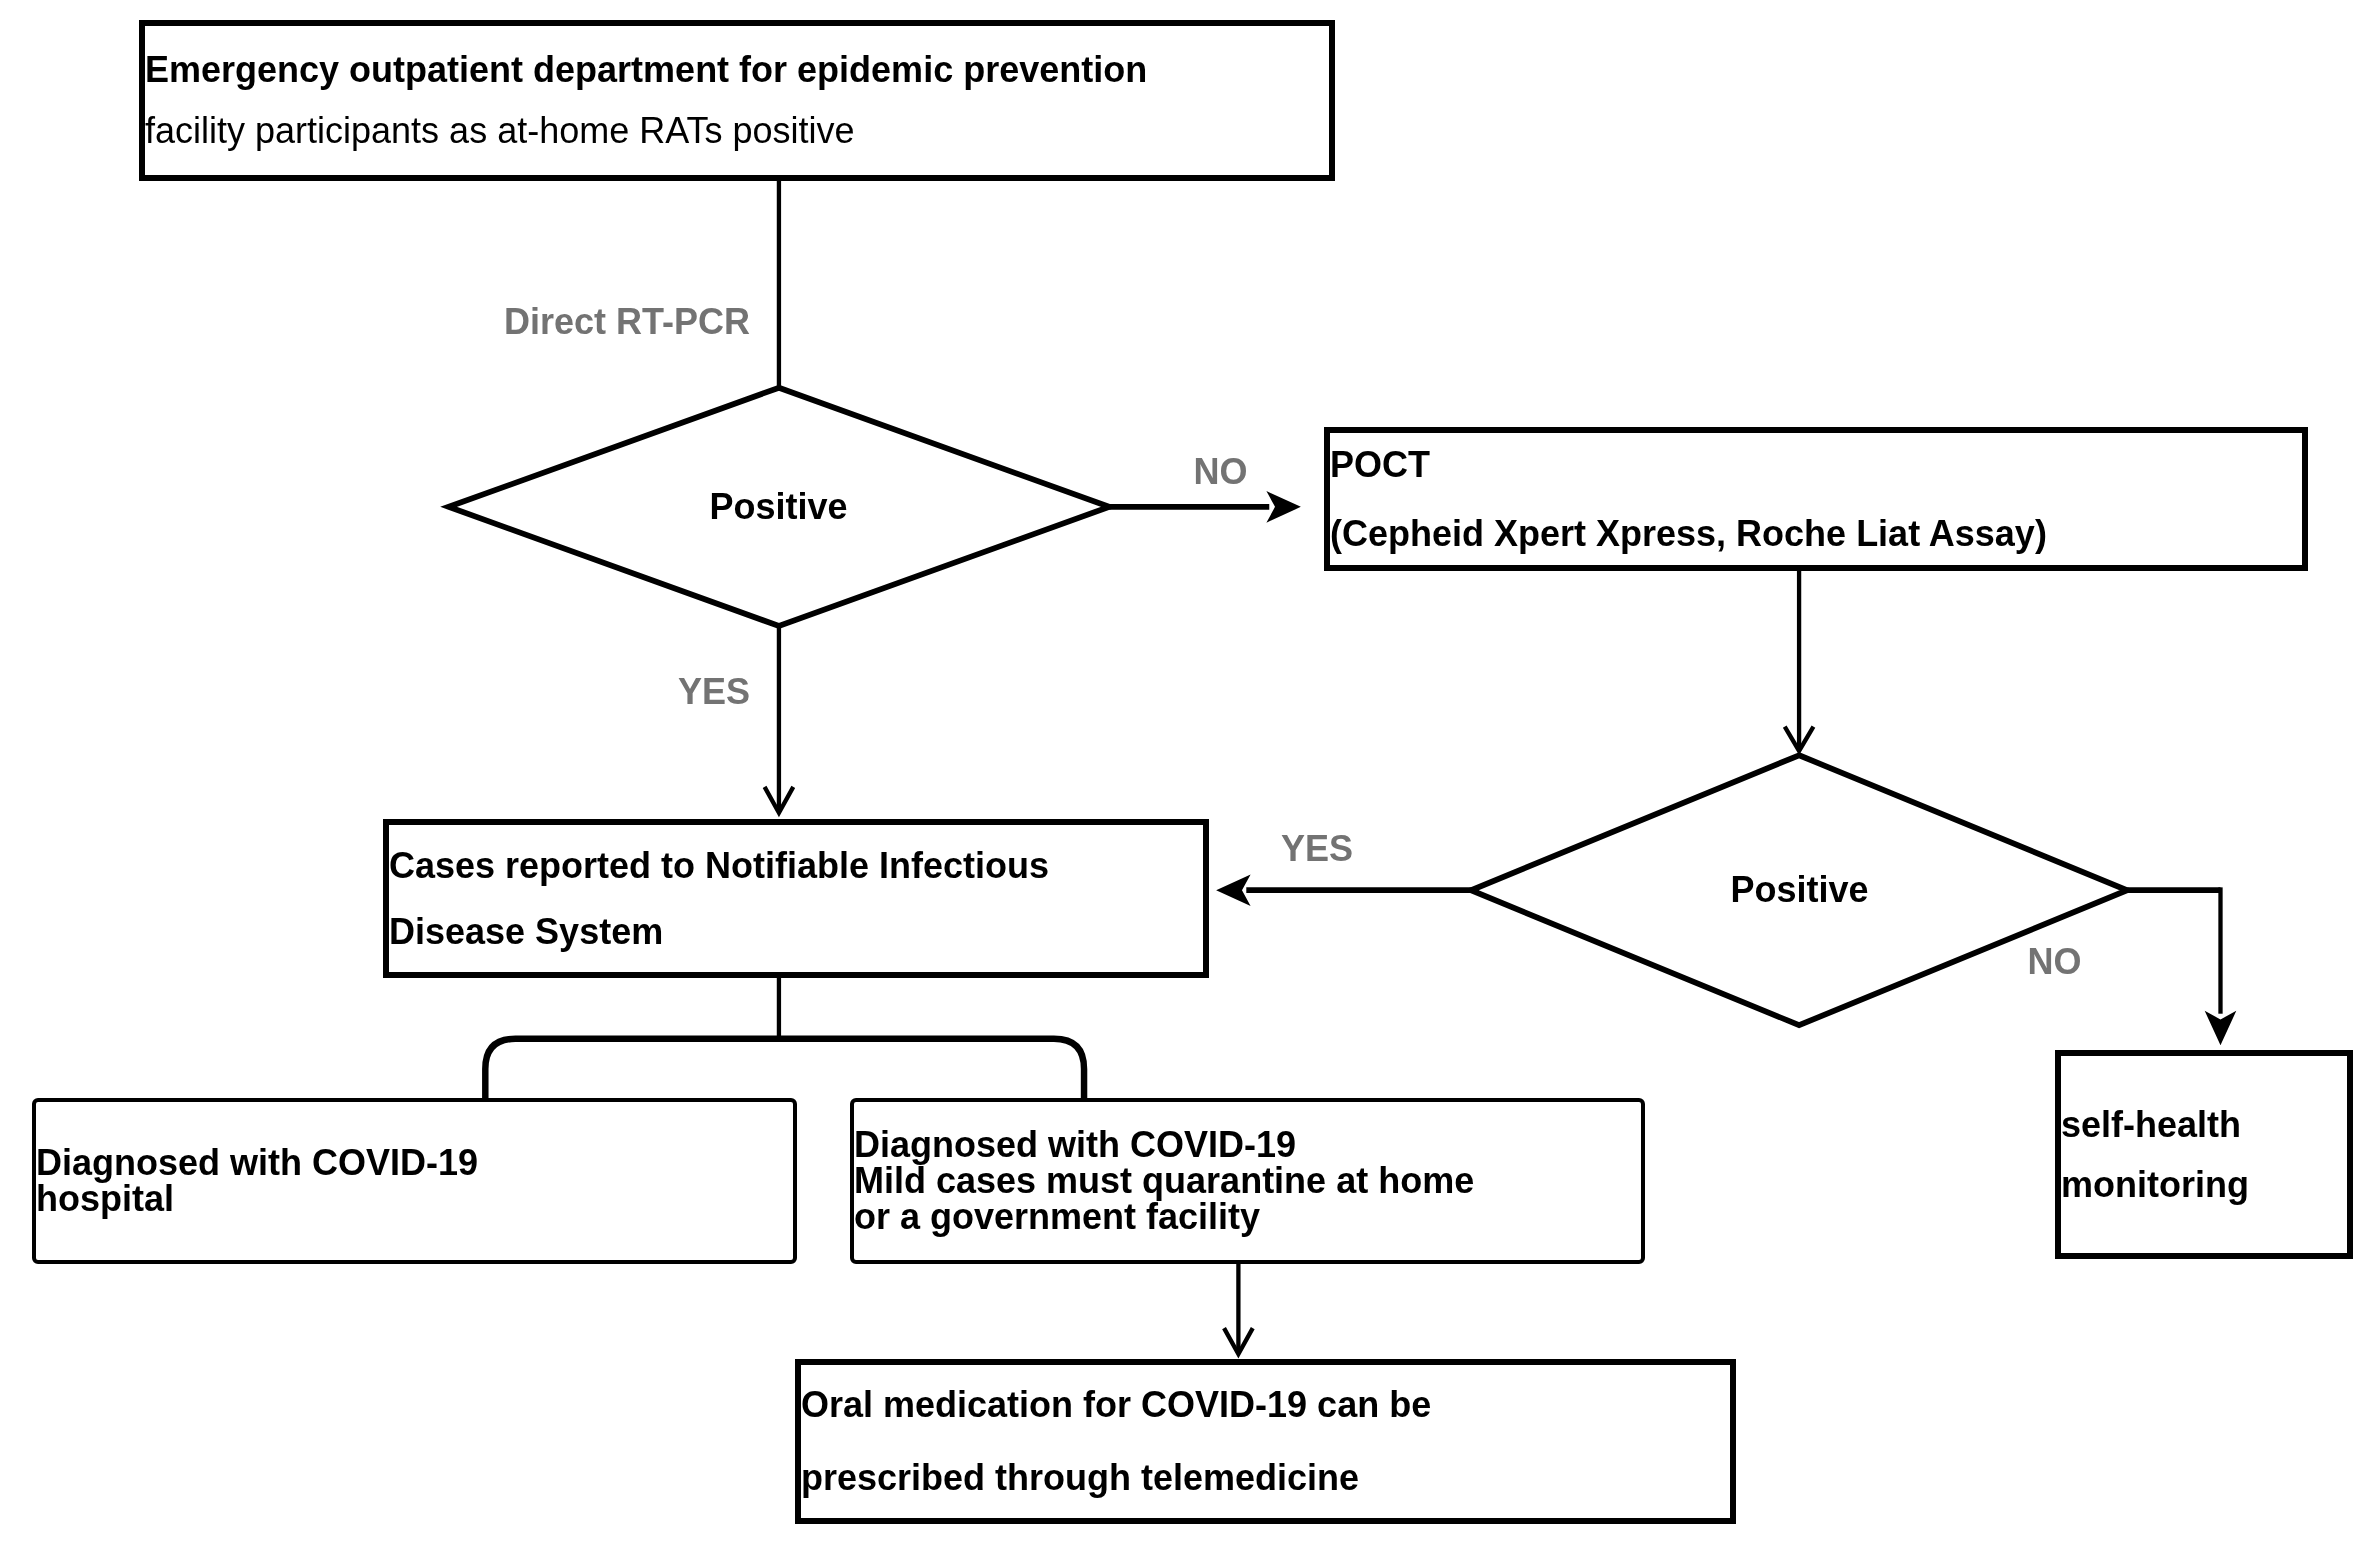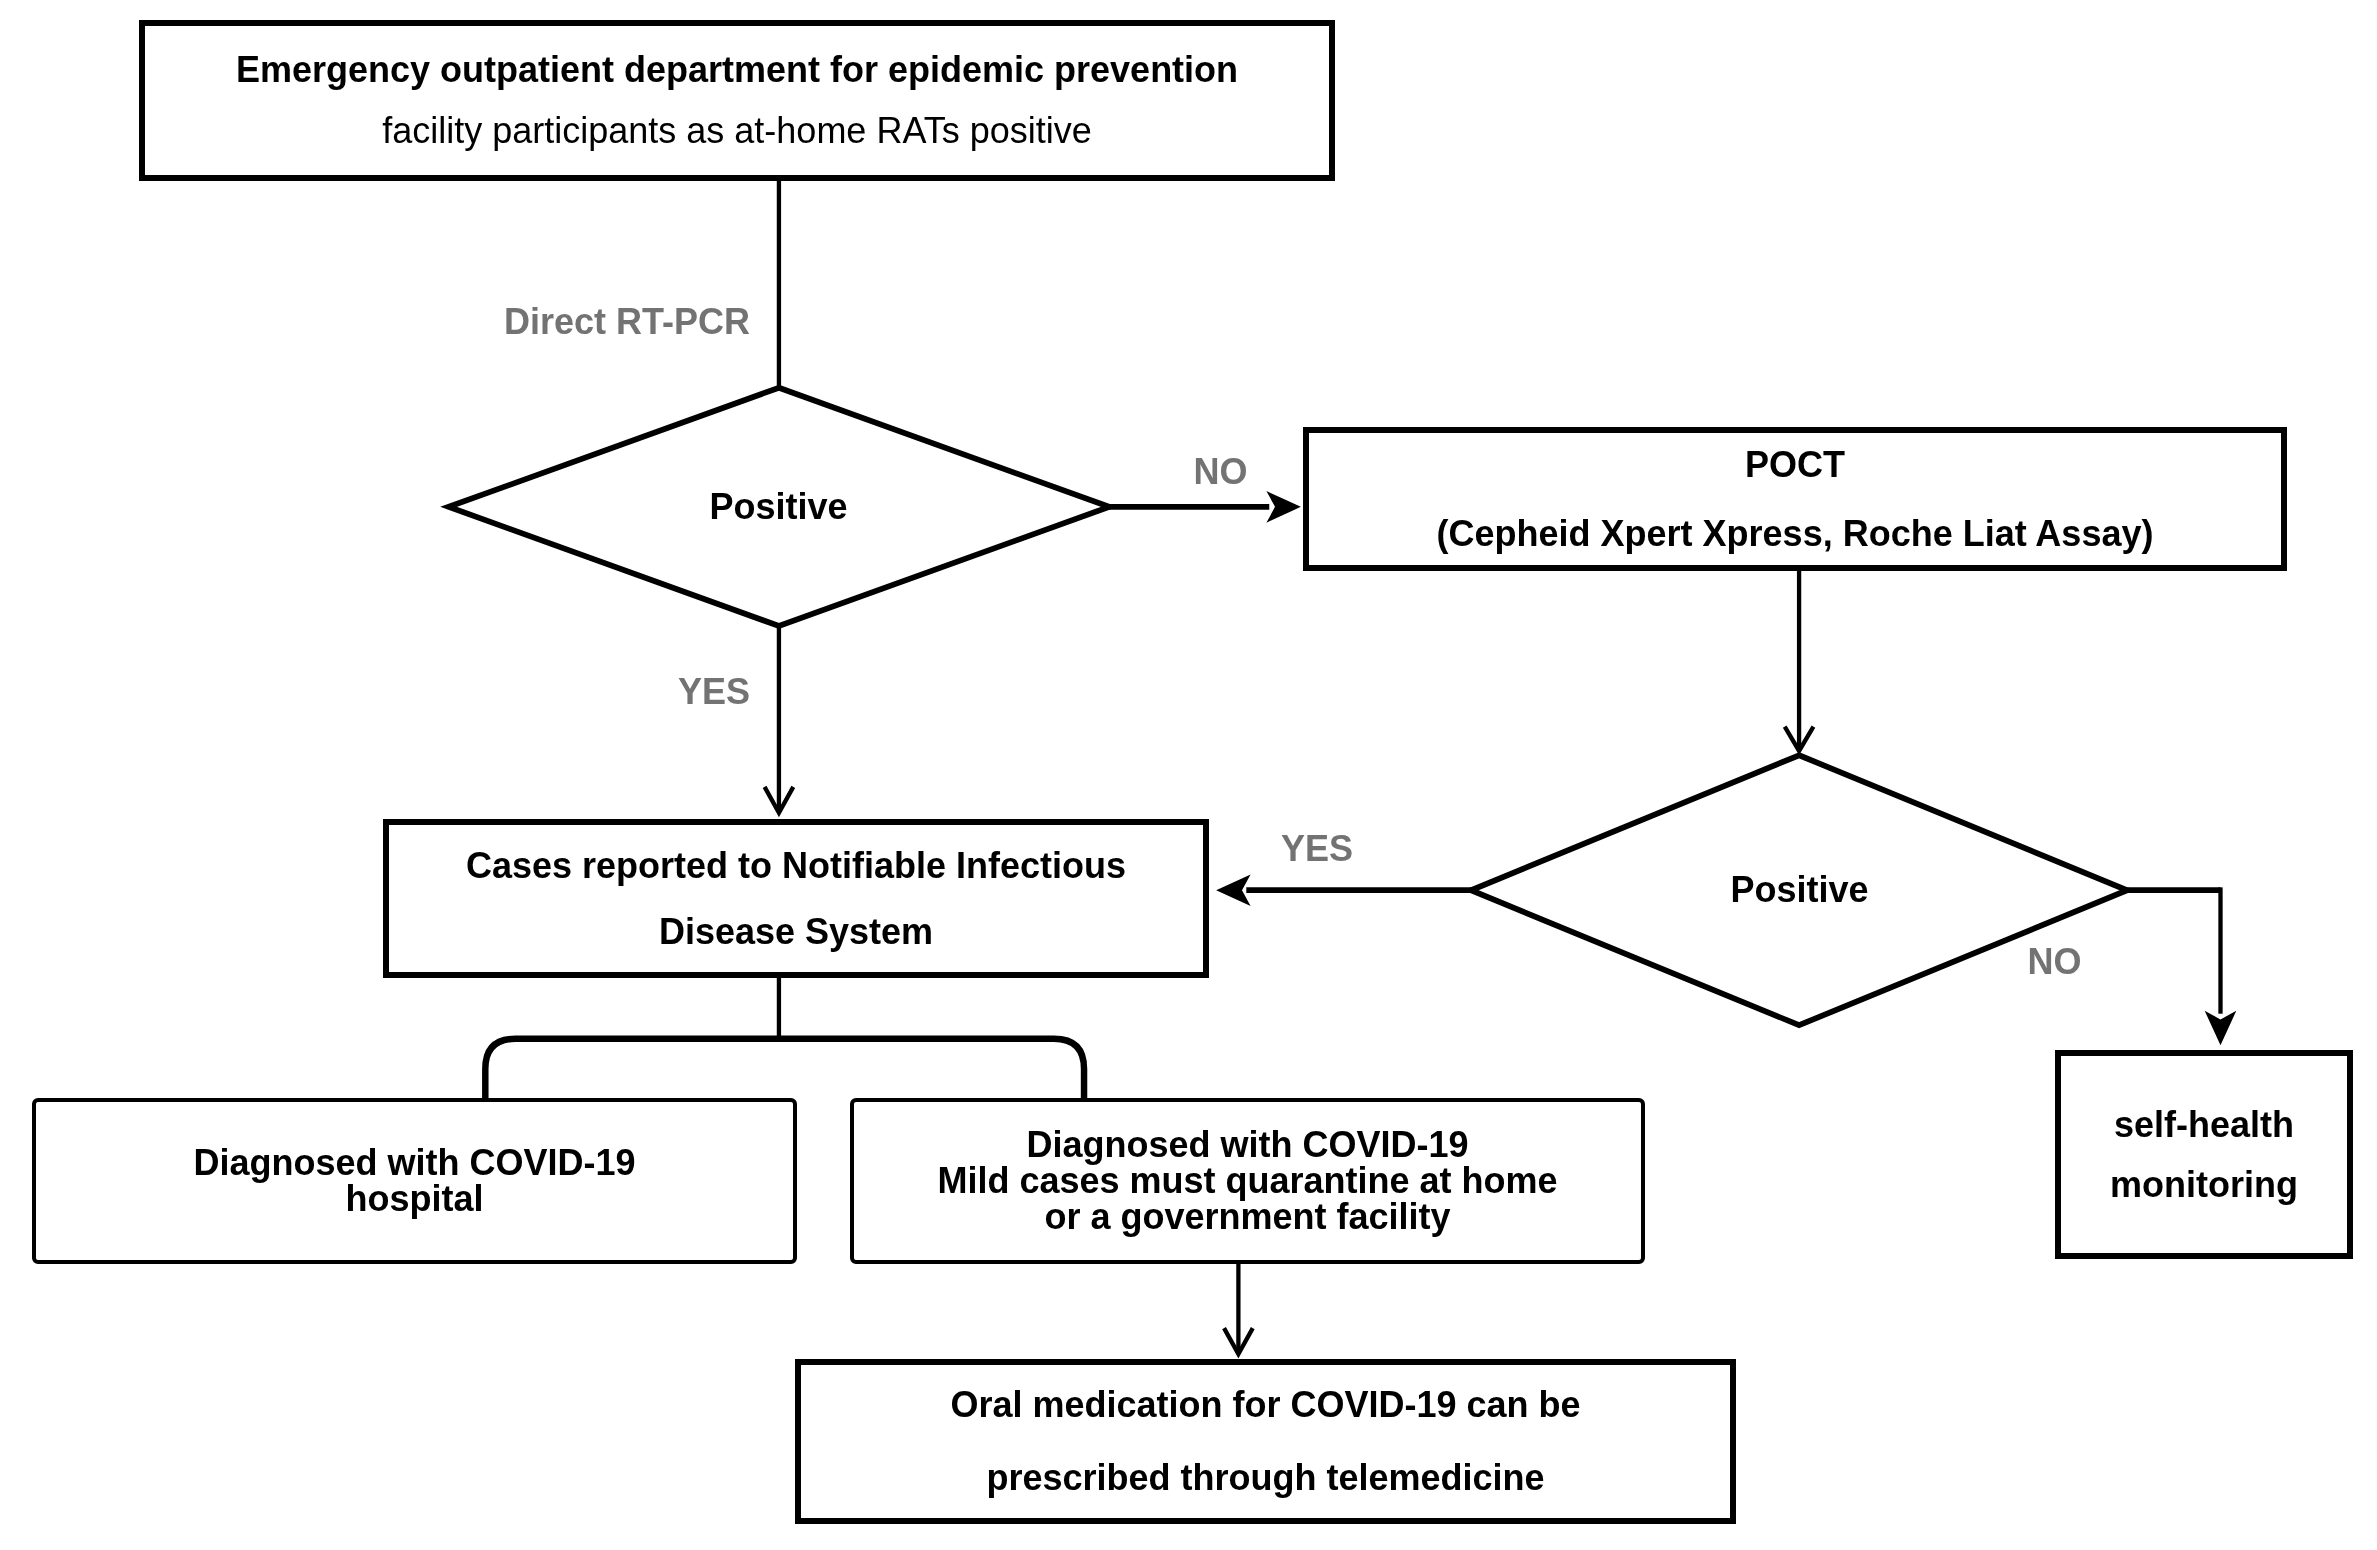--- a/index.html
+++ b/index.html
@@ -21,21 +21,21 @@
     left: 0;
     top: 0;
   }
   .node {
     position: absolute;
     box-sizing: border-box;
     background: #ffffff;
     border: 6.5px solid #000000;
     display: flex;
     flex-direction: column;
-    align-items: center;
+    align-items: flex-start;
     justify-content: center;
     text-align: center;
     font-size: 36px;
     font-weight: bold;
     line-height: 40px;
     color: #000000;
   }
   .node.rounded {
     border-width: 4.3px;
     border-radius: 6px;
@@ -54,21 +54,21 @@
   .diamond-text {
     position: absolute;
     font-size: 36px;
     font-weight: bold;
     line-height: 40px;
     text-align: center;
     color: #000000;
   }
   .regular { font-weight: 400; }
   .gap30 { gap: 21.5px; }
-  .gap40 { gap: 29px; }
+  .gap40 { gap: 29px; margin-left: 21px; }
   .gap36 { gap: 26px; }
   .gap28 { gap: 20px; }
   .gap46 { gap: 33px; }
 </style>
 </head>
 <body>
 
 <div id="diagram">
 
   <svg id="connector-svg" width="2377" height="1550" viewBox="0 0 3311 2159">

